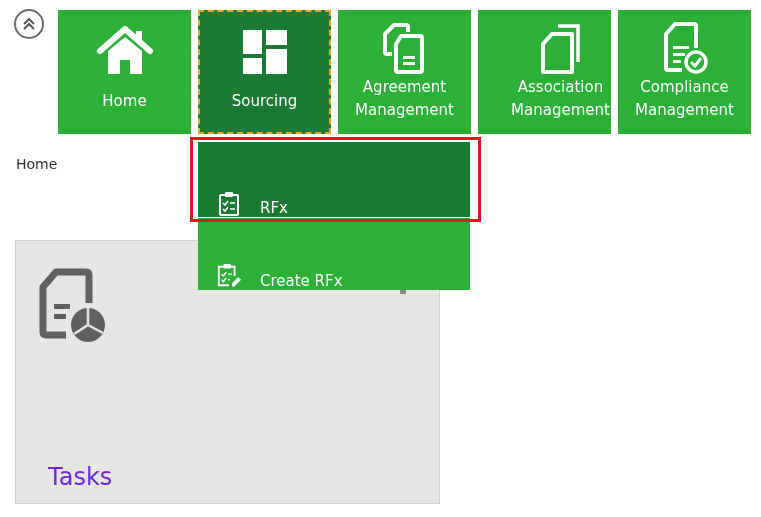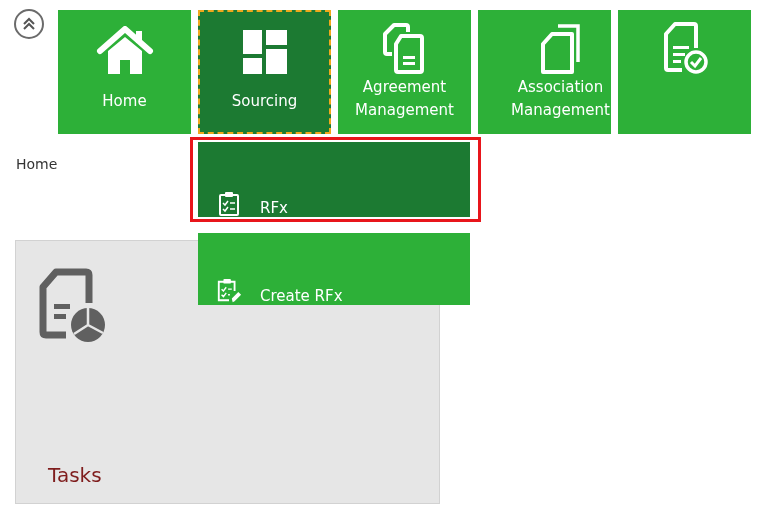--- a/index.html
+++ b/index.html
@@ -10,27 +10,27 @@
   .tile { position:absolute; top:10px; width:133px; height:124px; background:#2db038; color:#fff;
           display:flex; flex-direction:column; align-items:center; box-sizing:border-box; cursor:pointer; }
   .tile .ic { margin-top:14px; height:52px; display:flex; align-items:flex-end; justify-content:center; }
   .tile .lbl { font-size:15px; line-height:23px; text-align:center; }
   .tile.single .lbl { margin-top:14px; }
   .tile.active { background:#1c7a32; outline:2px dashed #f0a81c; outline-offset:-2px; }
   .breadcrumb { position:absolute; left:16px; top:156px; font-size:14px; color:#333; }
   .card { position:absolute; left:15px; top:240px; width:425px; height:264px; background:#e6e6e6;
           border:1px solid #d2d2d2; box-sizing:border-box; cursor:pointer; }
   .card .card-icon { position:absolute; left:22px; top:26px; }
-  .card .card-title { position:absolute; left:32px; top:222px; font-size:20px; color:#7f1d1d; }
+  .card .card-title { position:absolute; left:32px; top:222px; font-size:24px; color:#6d28d9; }
   .card .handle { position:absolute; left:384px; top:45px; width:6px; height:8px; background:#8a8a8a; }
   .dropdown { position:absolute; left:198px; top:142px; width:272px; }
   .dd-item { height:74px; display:flex; align-items:flex-end; color:#fff; font-size:15px; cursor:pointer; }
   .dd-item .dd-ic { width:26px; margin-left:18px; margin-right:18px; display:flex; justify-content:center; }
   .dd-item.selected { background:#1c7a32; height:75px; }
-  .dd-item.normal { background:#2db038; height:72px; margin-top:16px; }
+  .dd-item.normal { background:#2db038; height:72px; margin-top:1px; }
   .highlight { position:absolute; left:190px; top:137px; width:291px; height:85px; border:3px solid #e8151b;
                box-sizing:border-box; pointer-events:none; }
 </style>
 </head>
 <body>
 
 <div class="collapse-btn">
   <svg width="16" height="16" viewBox="0 0 16 16">
     <path d="M3 8 L8 3 L13 8 M3 13 L8 8 L13 13" fill="none" stroke="#555" stroke-width="2"></path>
   </svg>
@@ -85,20 +85,21 @@
   <div class="ic">
     <svg width="50" height="56" viewBox="0 0 50 56">
       <path d="M22 50 L8 50 Q6 50 6 48 L6 14 L15 4 L34 4 Q36 4 36 6 L36 28" fill="none" stroke="#fff" stroke-width="4" stroke-linejoin="round"></path>
       <rect x="13" y="26" width="16" height="3" fill="#fff"></rect>
       <rect x="13" y="33" width="12" height="3" fill="#fff"></rect>
       <rect x="13" y="40" width="8" height="3" fill="#fff"></rect>
       <circle cx="36" cy="42" r="10" fill="none" stroke="#fff" stroke-width="3.5"></circle>
       <path d="M31 42 L35 46 L41 38" fill="none" stroke="#fff" stroke-width="3"></path>
     </svg>
   </div>
+  <div class="lbl">Compliance Management</div>
 </div>
 
 <div class="breadcrumb">Home</div>
 
 <div class="card">
   <svg class="card-icon" width="72" height="80" viewBox="0 0 72 80">
     <path d="M28 68 L8 68 Q5 68 5 65 L5 20 L18 5 L48 5 Q51 5 51 8 L51 36" fill="none" stroke="#606060" stroke-width="7" stroke-linejoin="round"></path>
     <rect x="16" y="37" width="16" height="5" fill="#606060"></rect>
     <rect x="16" y="47" width="12" height="5" fill="#606060"></rect>
     <circle cx="50" cy="58" r="17" fill="#606060"></circle>

